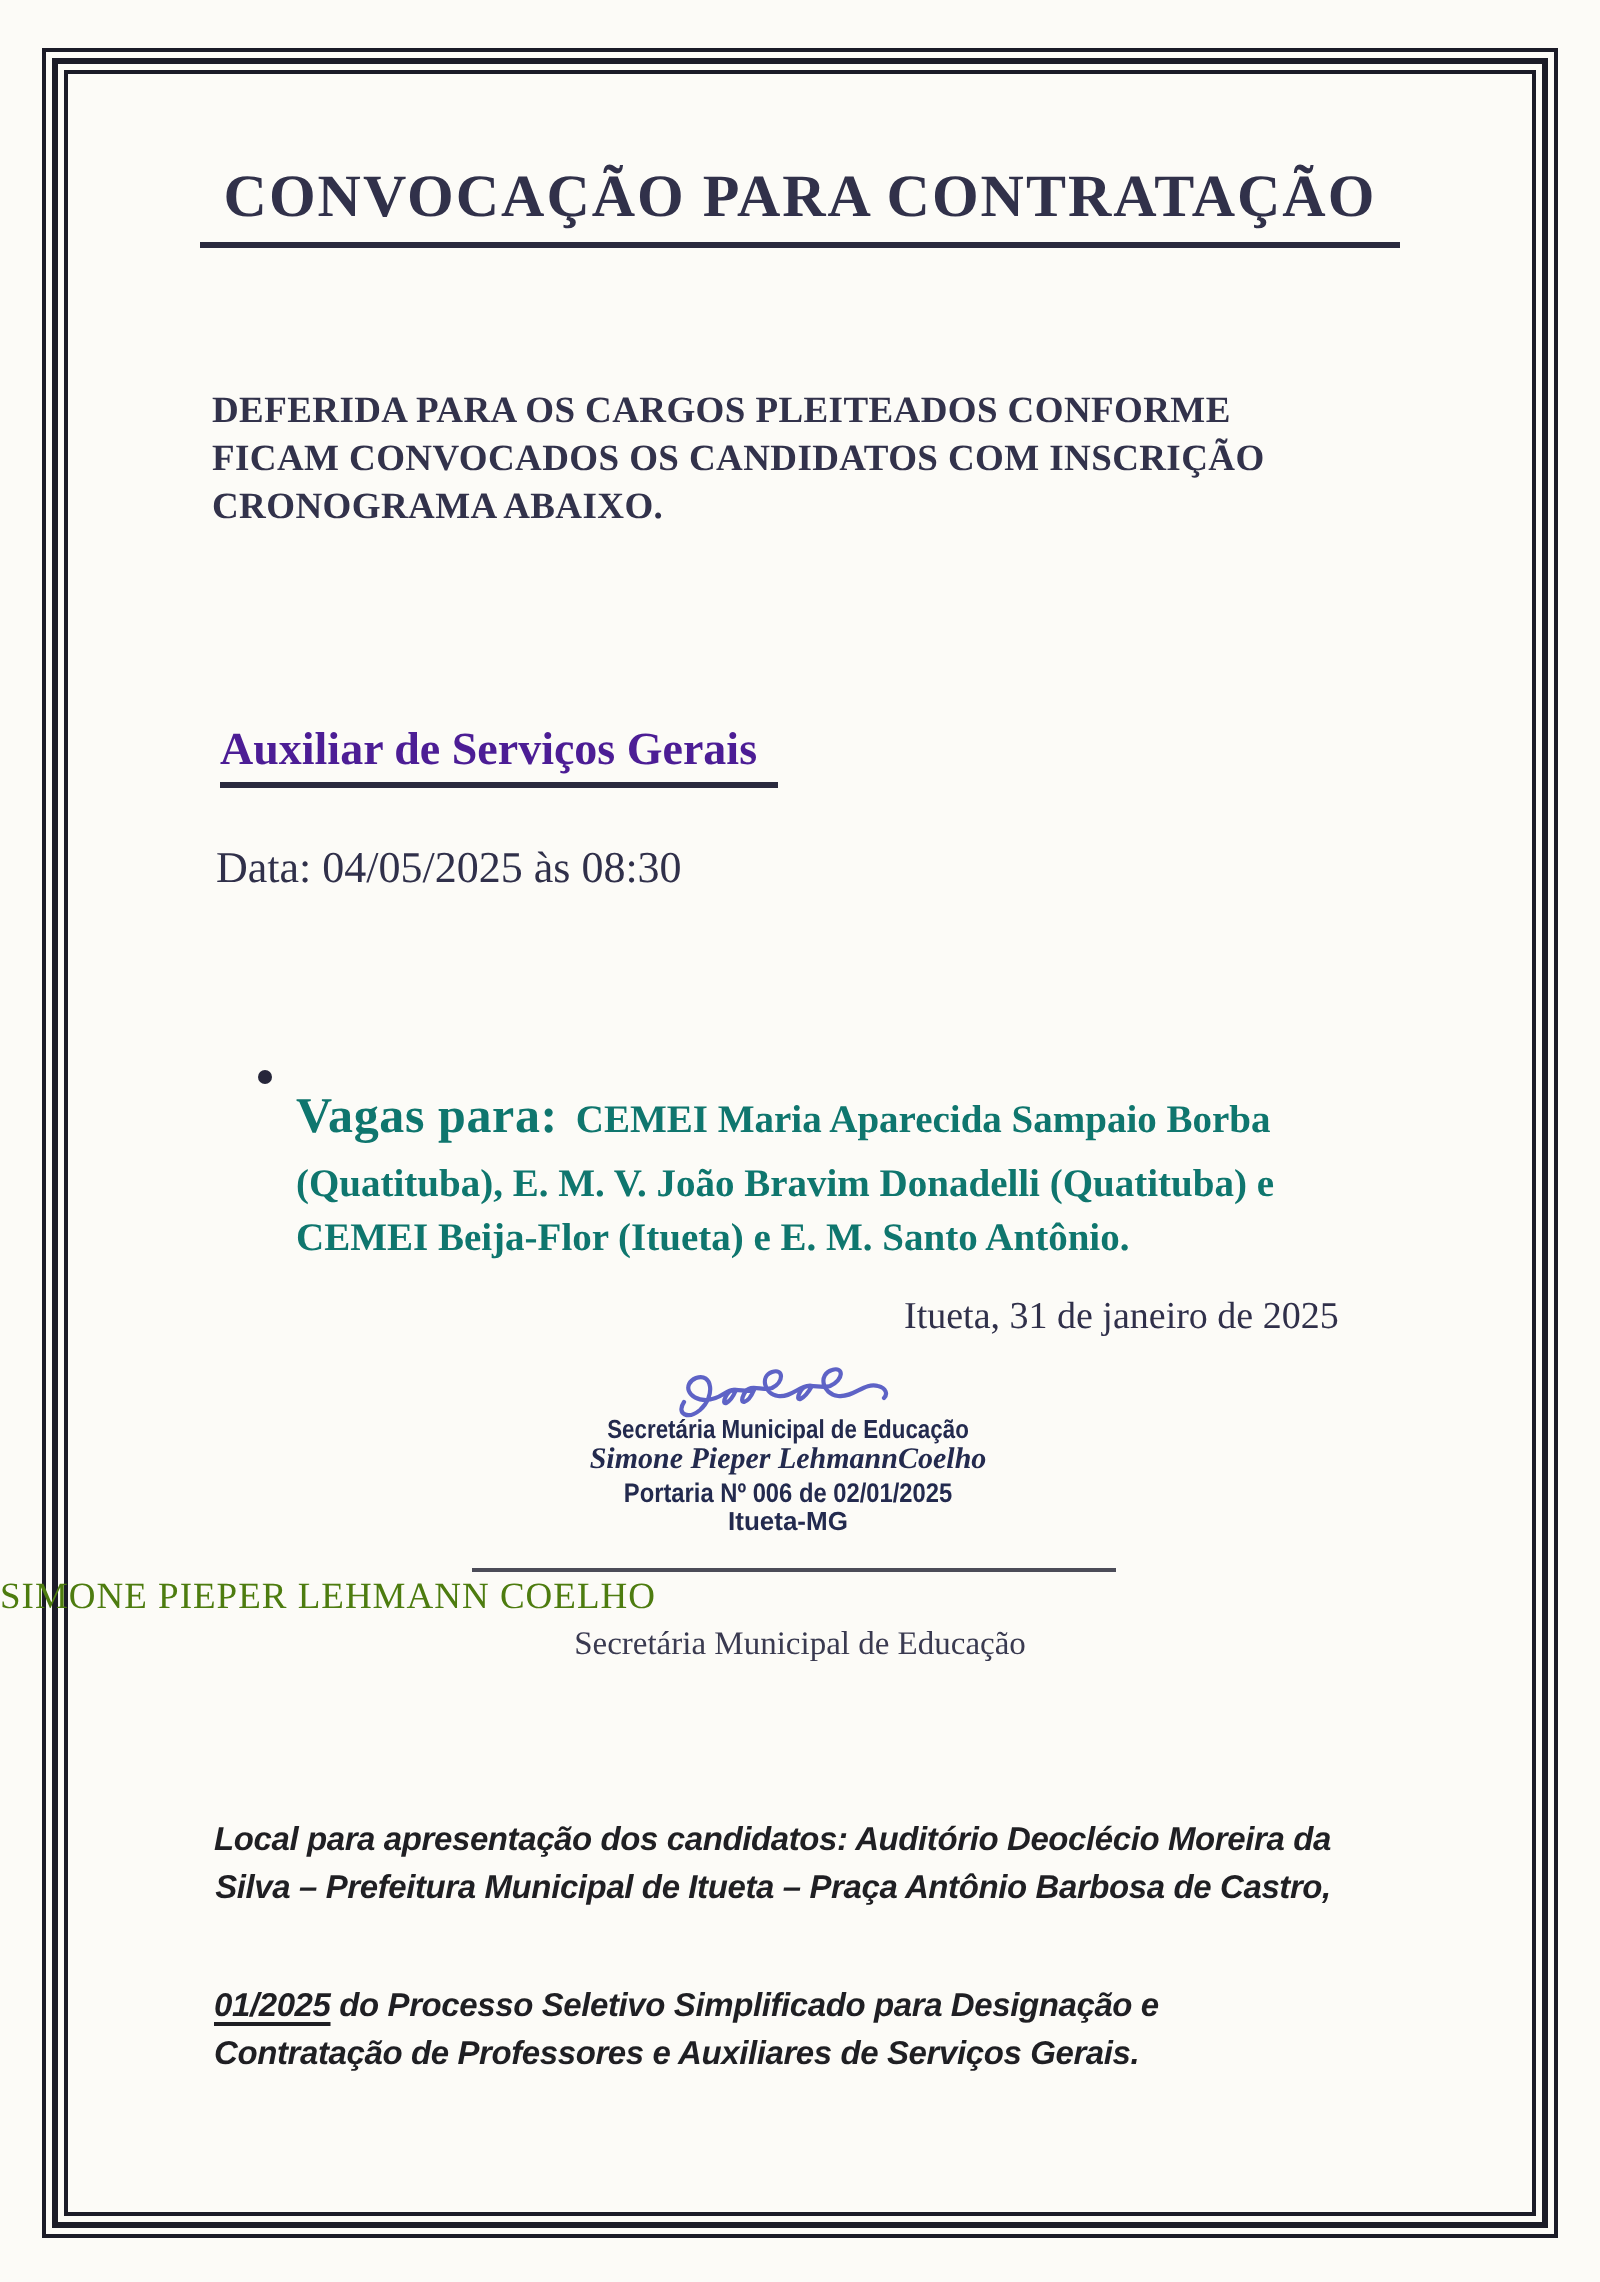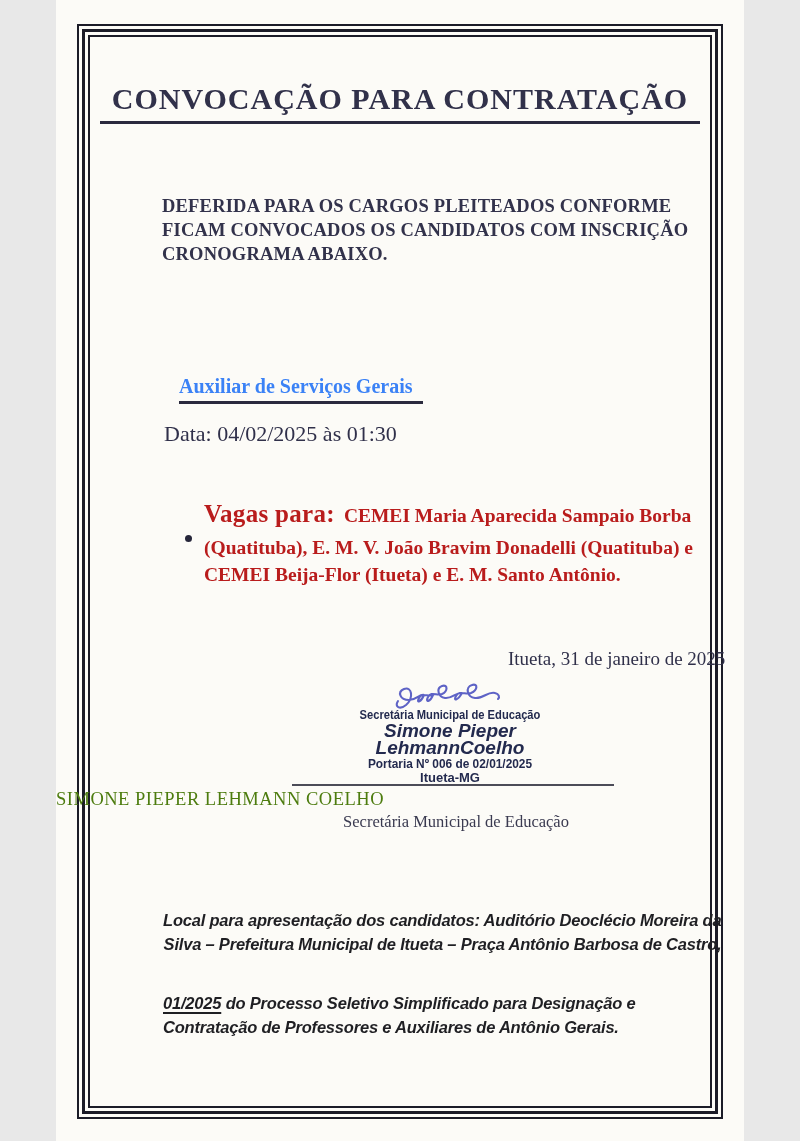--- a/index.html
+++ b/index.html
@@ -1,57 +1,57 @@
 <!DOCTYPE html>
 <html><head>
 <meta charset="utf-8">
 <style>
   html,body { margin:0; padding:0; background:#e8e8e8; }
   .page {
-    position:relative; width:688px; height:1141px; margin:0 auto;
+    position:relative; width:800px; height:1141px; margin:0 auto;
     background:#fcfbf7; overflow:hidden;
     font-family:"Liberation Serif", serif; color:#33334b;
   }
   
   .frame { position:absolute; left:21px; top:24px; right:21px; bottom:22px;
            border:2px solid #1b1b27; padding:3px; box-sizing:border-box; }
   .frame-mid { height:100%; border:3px solid #1b1b27; padding:3px; box-sizing:border-box; }
   .frame-inner { height:100%; border:2px solid #1b1b27; box-sizing:border-box; }
 
   .title { position:absolute; top:82px; left:0; width:100%; text-align:center;
            margin:0; font-size:30px; font-weight:bold; letter-spacing:1px; color:#31314a; }
   .title .title-text { display:inline-block; border-bottom:3px solid #2a2a3e; padding:0 12px 5px; }
 
   .intro { position:absolute; left:106px; top:194px; font-size:18.5px; font-weight:bold;
            line-height:24px; letter-spacing:0.2px; color:#32324b; }
 
-  .job-heading { position:absolute; left:110px; top:362px; margin:13px;
-                 font-size:20px; font-weight:bold; color:#3b82f6; }
+  .job-heading { position:absolute; left:110px; top:362px; margin:0;
+                 font-size:23px; font-weight:bold; color:#4c1d95; }
   .job-heading .hd { display:inline-block; border-bottom:3px solid #2a2a3e; padding:0 10px 3px 0; }
 
   .date-line { position:absolute; left:108px; top:421px; font-size:22px; color:#30304a; }
 
   .bullet-dot { position:absolute; left:129px; top:535px; width:7px; height:7px;
                 border-radius:50%; background:#26263a; }
-  .vagas { position:absolute; left:148px; top:496px; width:540px;
-           font-weight:bold; color:#b91c1c; }
+  .vagas { position:absolute; left:148px; top:541px; width:540px;
+           font-weight:bold; color:#0f766e; }
   .vagas-l1 { font-size:19.5px; line-height:36px; }
   .vagas-label { font-size:25px; margin-right:9px; letter-spacing:0.3px; }
   .vagas-cont { font-size:19.5px; line-height:27px; }
 
   .place-date { position:absolute; left:452px; top:648px; font-size:19px; color:#30304a; }
 
   .signature-svg { position:absolute; left:332px; top:679px; }
 
   .stamp { position:absolute; left:276px; top:708px; width:236px; text-align:center;
            color:#232a4e; font-family:"Liberation Sans", sans-serif; }
   .stamp-role { font-size:13px; font-weight:bold; line-height:14px;
                 transform:scaleX(0.86); transform-origin:center; }
-  .stamp-name { font-family:Liberation Sans, sans-serif; font-style:italic; font-weight:bold;
-                font-size:19px; line-height:17px; }
+  .stamp-name { font-family:Liberation Serif, serif; font-style:italic; font-weight:bold;
+                font-size:15px; line-height:17px; }
   .stamp-portaria { font-size:13.5px; font-weight:bold; line-height:15px;
                     transform:scaleX(0.88); transform-origin:center; }
   .stamp-city { font-size:13px; font-weight:bold; line-height:14px; }
 
   .sig-rule { position:absolute; left:236px; top:784px; width:322px; height:0;
               border-top:2px solid #4c4c58; }
   .signatory-name { position:absolute; left:0; top:789px; width:800px; text-align:left;
                     font-size:18.5px; letter-spacing:0.5px; color:#4d7c0f; }
   .signatory-role { position:absolute; left:0; top:812px; width:800px; text-align:center;
                     font-size:16.5px; color:#3a3a50; }
@@ -81,21 +81,21 @@
   <div class="intro">
     <div>DEFERIDA PARA OS CARGOS PLEITEADOS CONFORME</div>
     <div>FICAM CONVOCADOS OS CANDIDATOS COM INSCRIÇÃO</div>
     <div>CRONOGRAMA ABAIXO.</div>
   </div>
 
   <h2 class="job-heading">
     <span class="hd">Auxiliar de Serviços Gerais</span>
   </h2>
 
-  <div class="date-line">Data: 04/02/2025 às 01:30</div>
+  <div class="date-line">Data: 04/05/2025 às 08:30</div>
 
   <span class="bullet-dot"></span>
   <div class="vagas">
     <div class="vagas-l1">
       <span class="vagas-label">Vagas para:</span><span>CEMEI Maria Aparecida Sampaio Borba</span>
     </div>
     <div class="vagas-cont">(Quatituba), E. M. V. João Bravim Donadelli (Quatituba) e</div>
     <div class="vagas-cont">CEMEI Beija-Flor (Itueta) e E. M. Santo Antônio.</div>
   </div>
 
@@ -116,16 +116,16 @@
   <div class="signatory-name">SIMONE PIEPER LEHMANN COELHO</div>
   <div class="signatory-role">Secretária Municipal de Educação</div>
 
   <div class="note note-location">
     <div>Local para apresentação dos candidatos: Auditório Deoclécio Moreira da</div>
     <div>Silva – Prefeitura Municipal de Itueta – Praça Antônio Barbosa de Castro,</div>
   </div>
 
   <div class="note note-docs">
     <div><span class="u">01/2025</span><span> do Processo Seletivo Simplificado para Designação e</span></div>
-    <div>Contratação de Professores e Auxiliares de Antônio Gerais.</div>
+    <div>Contratação de Professores e Auxiliares de Serviços Gerais.</div>
   </div>
 
 </div>
 
 </body></html>

